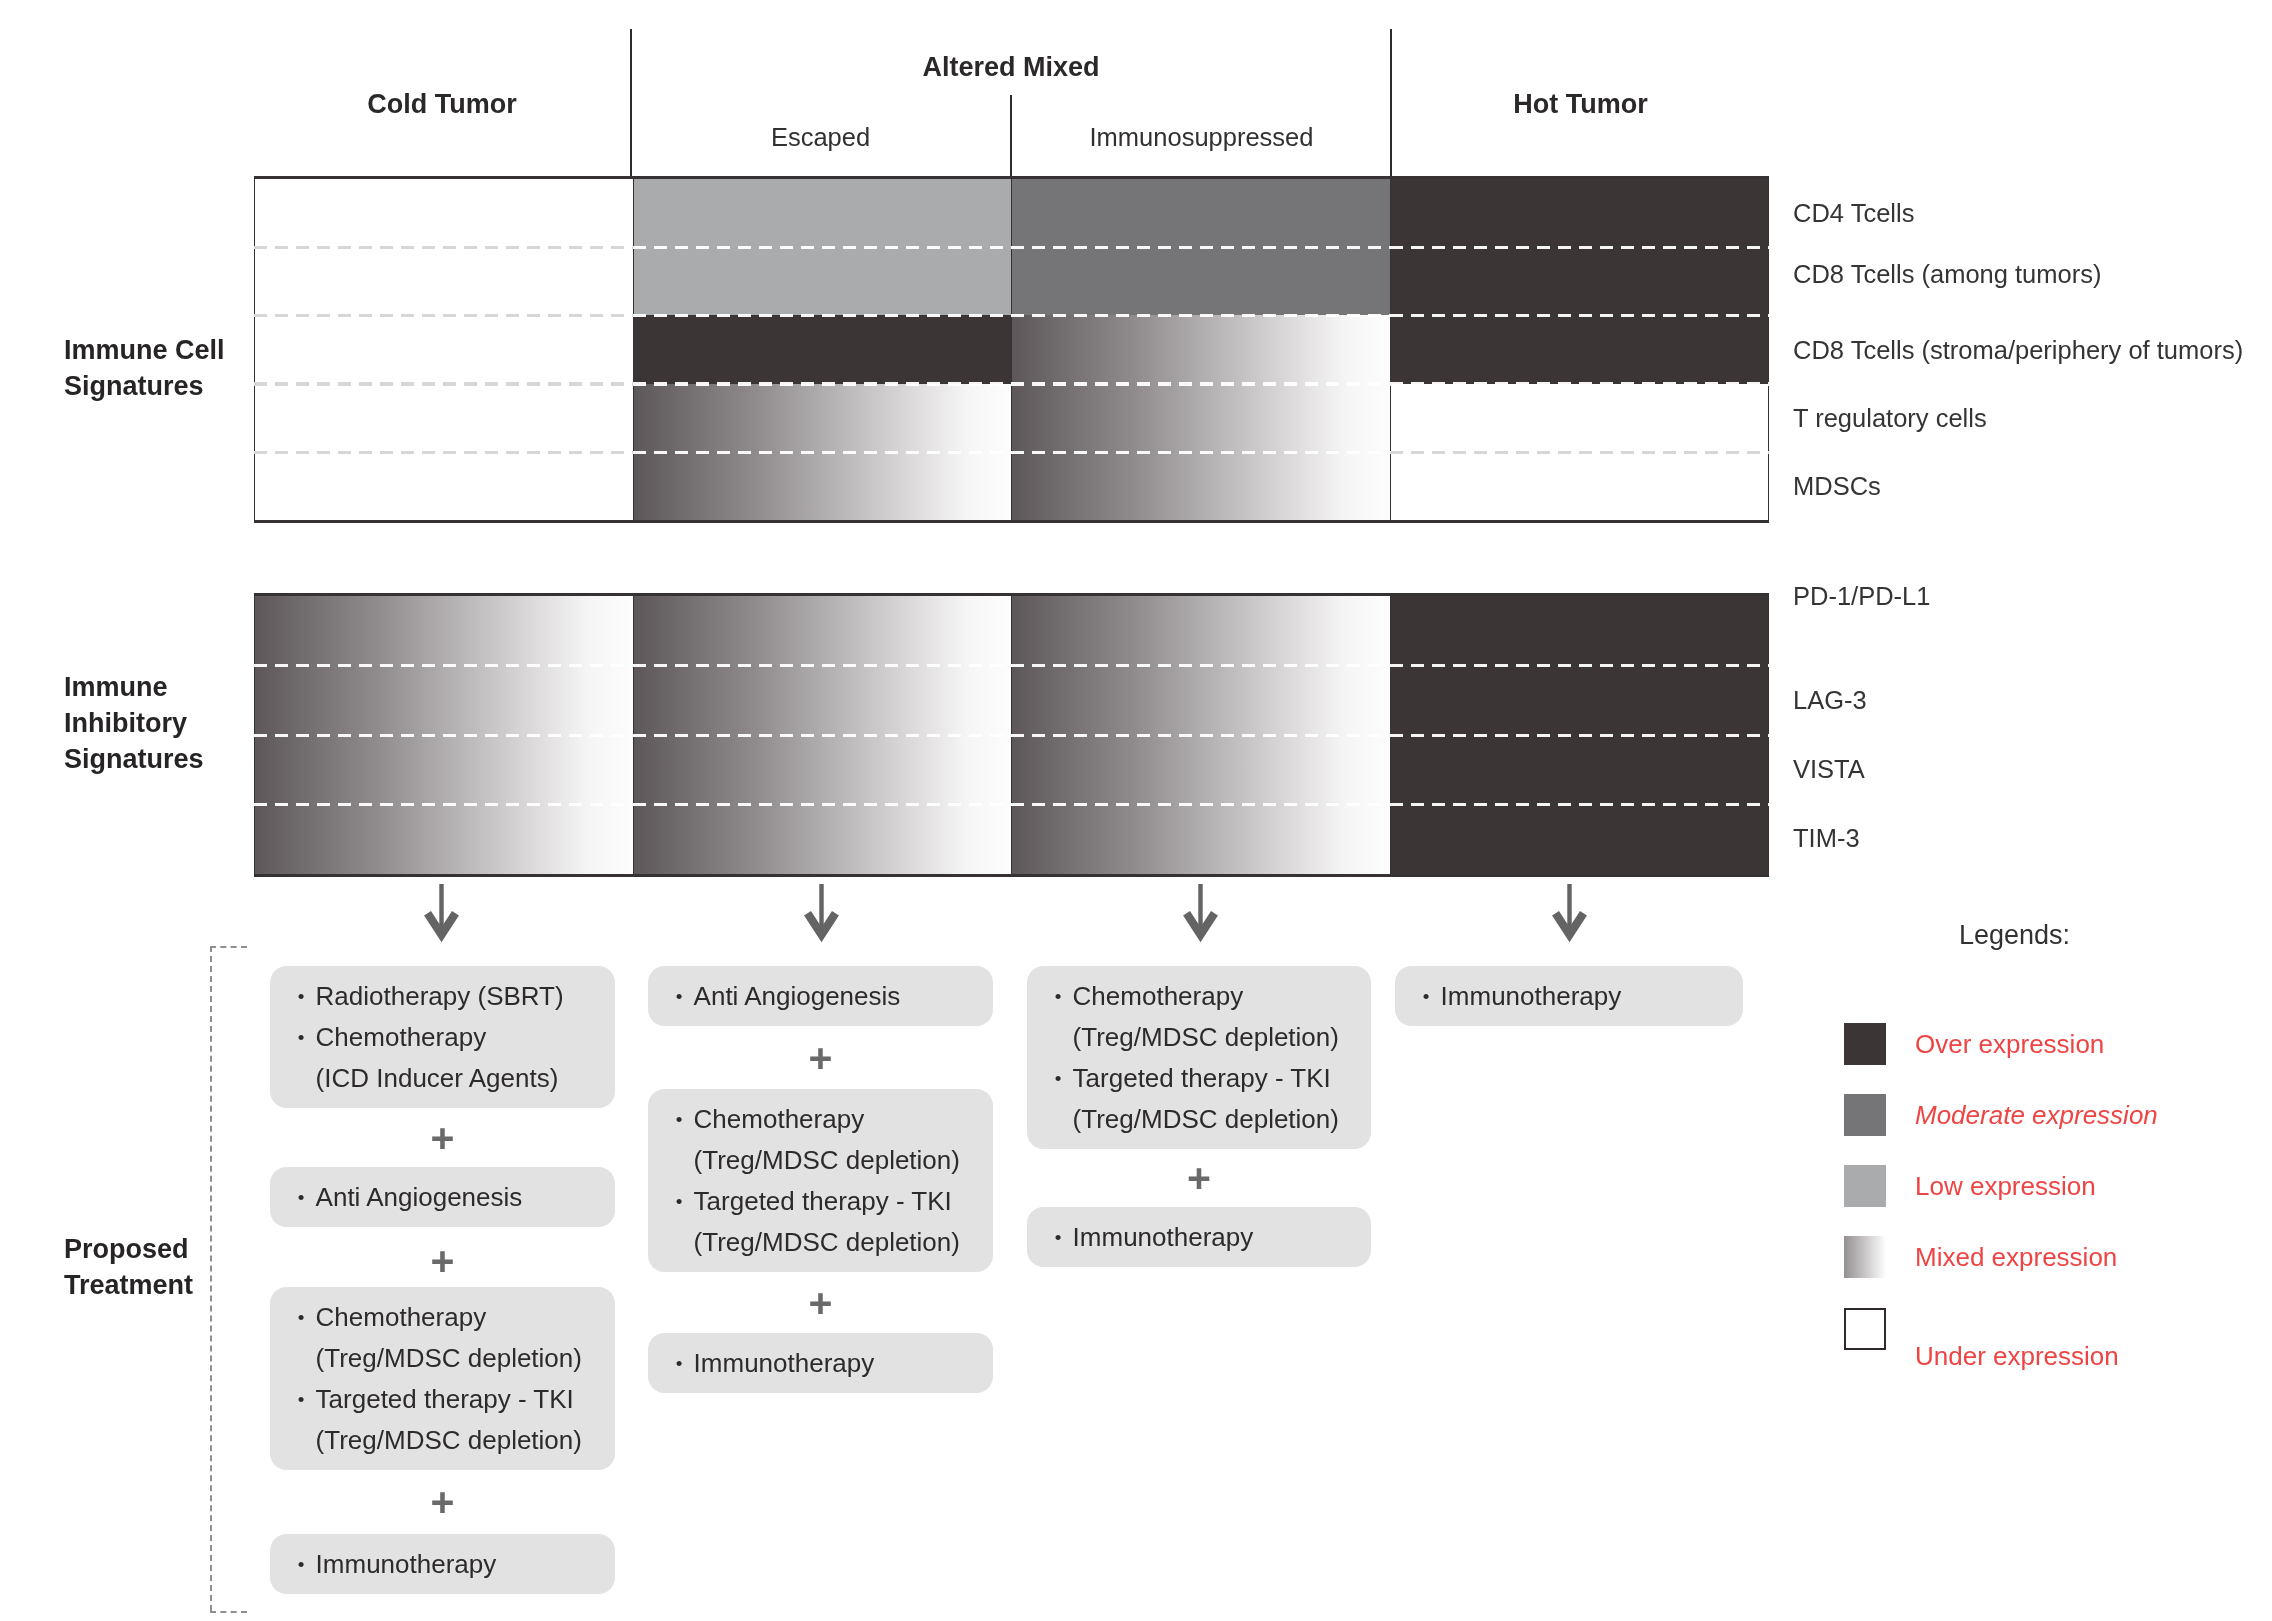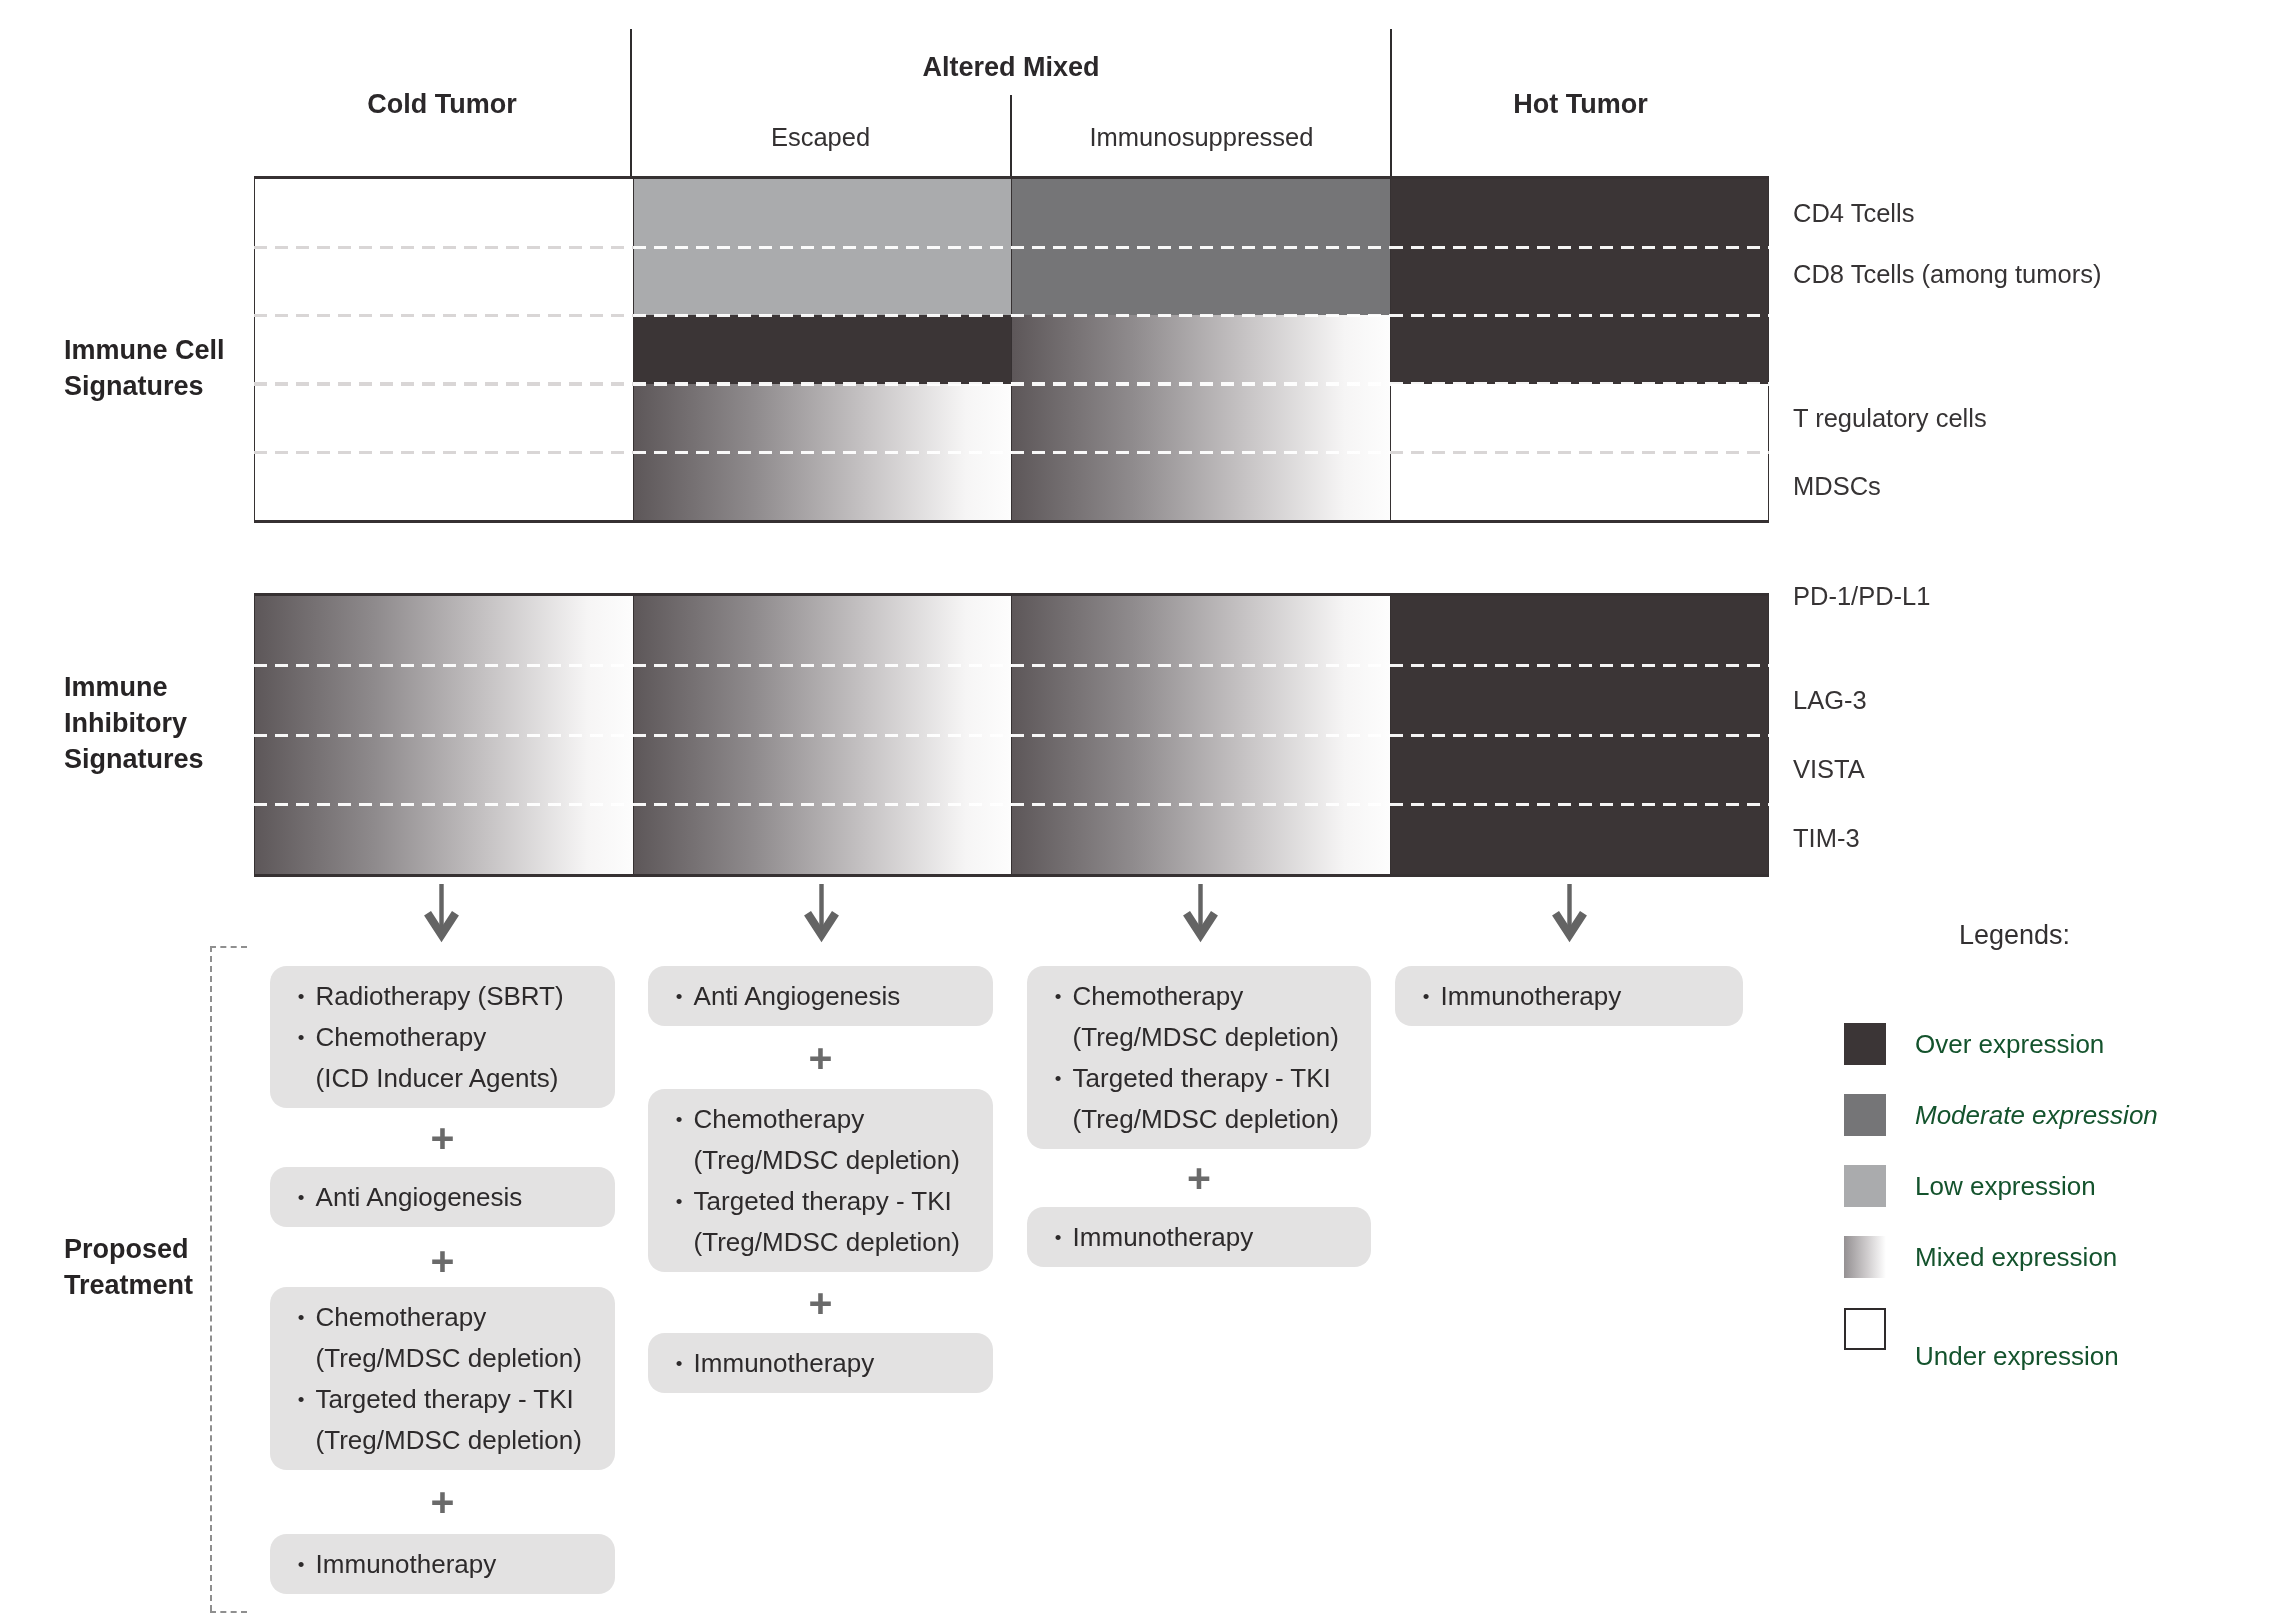--- a/index.html
+++ b/index.html
@@ -57,21 +57,21 @@
   .bracket-h { position:absolute; border-top:2.5px dashed #8f8f8f; height:0; }
 
   
   .legend-title { position:absolute; font-size:27px; color:#333031; text-align:center; }
   .swatch { position:absolute; width:42px; height:42px; box-sizing:border-box; }
   .swatch.over { background:#3b3536; }
   .swatch.moderate { background:#757577; }
   .swatch.low { background:#aaabad; }
   .swatch.mixed { background:linear-gradient(90deg,#949092 0%,#cfcccd 55%,#ffffff 100%); }
   .swatch.under { background:#ffffff; border:2.5px solid #2e2a2b; }
-  .legend-label { position:absolute; left:1915px; font-size:26px; line-height:32px; color:#14532d; white-space:nowrap; }
+  .legend-label { position:absolute; left:1915px; font-size:26px; line-height:32px; color:#ef4444; white-space:nowrap; }
 </style>
 </head>
 <body>
 
 <div class="canvas">
 
   <div class="vline" style="left:630px; top:29px; height:148px;"></div>
   <div class="vline" style="left:1010px; top:95px; height:81px;"></div>
   <div class="vline" style="left:1390px; top:29px; height:148px;"></div>
 
@@ -123,20 +123,21 @@
     <div class="grid-row">
       <div class="cell under"></div>
       <div class="cell mixed"></div>
       <div class="cell mixed"></div>
       <div class="cell under"></div>
     </div>
   </div>
 
   <div class="rowlab" style="top:197px;">CD4 Tcells</div>
   <div class="rowlab" style="top:258px;">CD8 Tcells (among tumors)</div>
+  <div class="rowlab" style="top:334px;">CD8 Tcells (stroma/periphery of tumors)</div>
   <div class="rowlab" style="top:402px;">T regulatory cells</div>
   <div class="rowlab" style="top:470px;">MDSCs</div>
 
   <div class="grid" style="top:593px; height:284px;">
     <div class="grid-row">
       <div class="cell mixed"></div>
       <div class="cell mixed"></div>
       <div class="cell mixed"></div>
       <div class="cell over"></div>
     </div>

